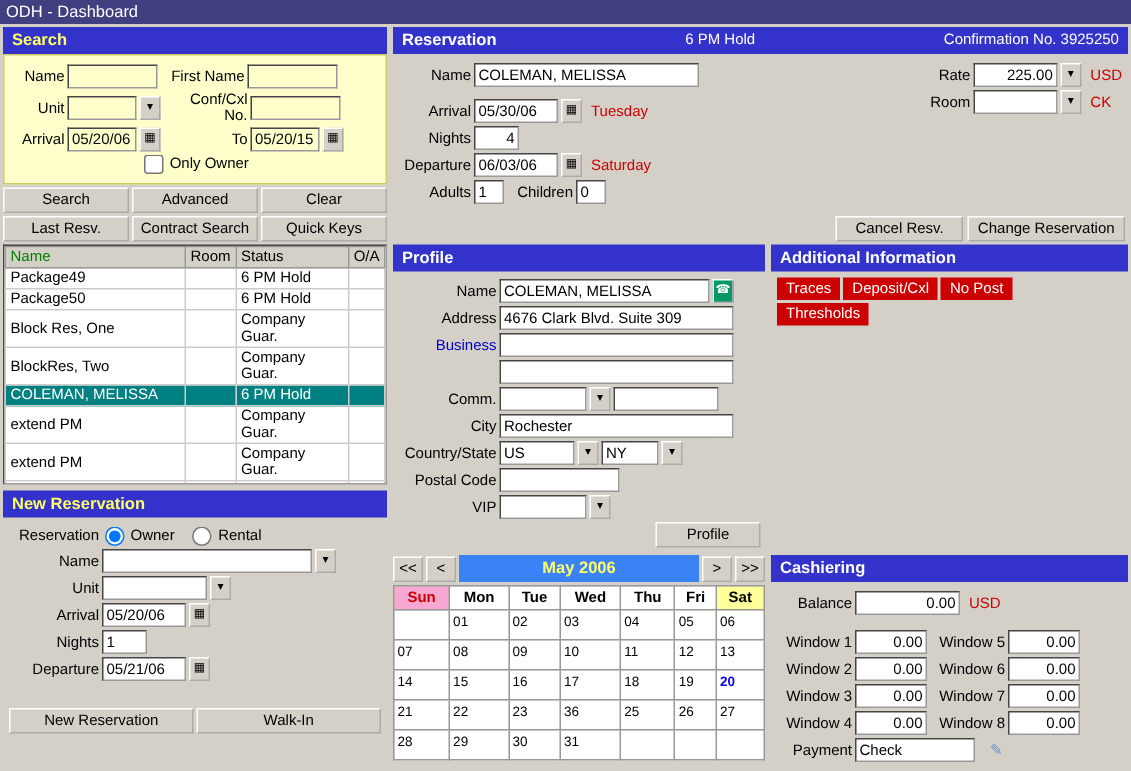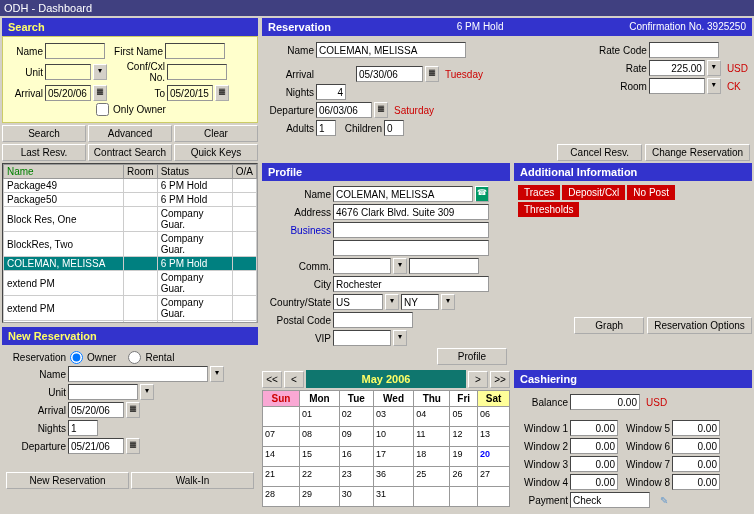--- a/index.html
+++ b/index.html
@@ -19,21 +19,21 @@
 .tbl th { background: #d4d0c8; border: 1px solid #999; padding: 1px 3px; text-align: left; font-weight: normal; }
 .tbl td { border: 1px solid #ccc; padding: 1px 3px; height: 14px; }
 .tbl tr.sel td { background: #008080; color: #fff; }
 .nameh { color: #008000; }
 .redtxt { color: #cc0000; }
 .bluetxt { color: #0000cc; }
 .tag { background: #cc0000; color: #fff; padding: 2px 6px; font-size: 10px; display: inline-block; margin: 1px; }
 .cal { margin-top: 4px; }
 .calnav { display: flex; gap: 2px; align-items: center; }
 .calnav .btn { width: 20px; padding: 2px 0; text-align: center; }
-.calnav .month { flex: 1; background: #0f766e; color: #ffff66; text-align: center; padding: 3px; font-weight: bold; font-size: 11px; }
+.calnav .month { flex: 1; background: #3b82f6; color: #ffff66; text-align: center; padding: 3px; font-weight: bold; font-size: 11px; }
 .caltbl { width: 100%; border-collapse: collapse; font-size: 10px; margin-top: 2px; }
 .caltbl th { border: 1px solid #999; padding: 2px; background: #fff; }
 .caltbl th.sun { color: #cc0000; background: #f9a8d4; }
 .caltbl th.sat { color: #000; background: #ffff99; }
 .caltbl td { border: 1px solid #999; padding: 2px; height: 20px; background: #fff; vertical-align: top; font-size: 9px; }
 .caltbl td.today { color: #0000ff; font-weight: bold; }
 .dd { width: 14px; height: 16px; border: 1px outset #fff; background: #d4d0c8; font-size: 8px; text-align: center; line-height: 12px; cursor: pointer; }
 .radio { margin: 0 2px; }
 .searchbox { border: 1px solid #cccc66; background: #ffffcc; padding: 4px; }
 .tblwrap { border: 1px inset #999; height: 160px; overflow: hidden; }
@@ -195,21 +195,21 @@
     <span style="font-weight:normal;font-size:10px">Confirmation No. 3925250</span>
   </div>
   <div style="display:flex;padding:4px;gap:10px">
     <div>
       <div class="row">
             <span class="lbl" style="width:48px">Name</span>
             <input type="text" style="width: 150px;" value="COLEMAN, MELISSA">
           </div>
       <div class="row" style="margin-top:8px">
             <span class="lbl" style="width:48px">Arrival</span>
-            <input type="text" style="width: 67px; margin-left: 40px;" value="05/30/06">
+            <input type="text" style="width: 56px;" value="05/30/06">
             <span class="dd">▦</span>
             <span class="redtxt" style="margin-left:4px">Tuesday</span>
           </div>
       <div class="row">
             <span class="lbl" style="width:48px">Nights</span>
             <input type="text" style="width: 30px; text-align: right;" value="4">
           </div>
       <div class="row">
             <span class="lbl" style="width:48px">Departure</span>
             <input type="text" style="width: 56px;" value="06/03/06">
@@ -217,24 +217,20 @@
             <span class="redtxt" style="margin-left:4px">Saturday</span>
           </div>
       <div class="row">
             <span class="lbl" style="width:48px">Adults</span>
             <input type="text" style="width: 20px;" value="1">
             <span class="lbl" style="width:44px">Children</span>
             <input type="text" style="width: 20px;" value="0">
           </div>
     </div>
     <div style="margin-left:auto">
-      <div class="row">
-            <span class="lbl" style="width:56px">Rate Code</span>
-            <input type="text" style="width: 70px;">
-          </div>
       <div class="row">
             <span class="lbl" style="width:56px">Rate</span>
             <input type="text" style="width: 56px; text-align: right;" value="225.00">
             <span class="dd">▾</span>
             <span class="redtxt" style="margin-left:4px">USD</span>
           </div>
       <div class="row">
             <span class="lbl" style="width:56px">Room</span>
             <input type="text" style="width: 56px;">
             <span class="dd">▾</span>
@@ -295,24 +291,20 @@
               <span class="dd">▾</span>
             </div>
         <div style="text-align:right"><button class="btn" style="width:70px">Profile</button></div>
       </div>
     </div>
     <div style="flex:1">
       <div class="panel-hdr">Additional Information</div>
       <div style="padding:3px">
         <span class="tag">Traces</span><span class="tag">Deposit/Cxl</span><span class="tag">No Post</span><br>
         <span class="tag">Thresholds</span>
-      </div>
-      <div style="text-align:right;margin-top:96px">
-        <button class="btn" style="width:70px">Graph</button>
-        <button class="btn" style="width:105px">Reservation Options</button>
       </div>
     </div>
   </div>
 
   <div style="display:flex;gap:4px;margin-top:2px">
     <div style="width:248px">
       <div class="calnav">
         <button class="btn">&lt;&lt;</button>
         <button class="btn">&lt;</button>
         <div class="month">May 2006</div>

